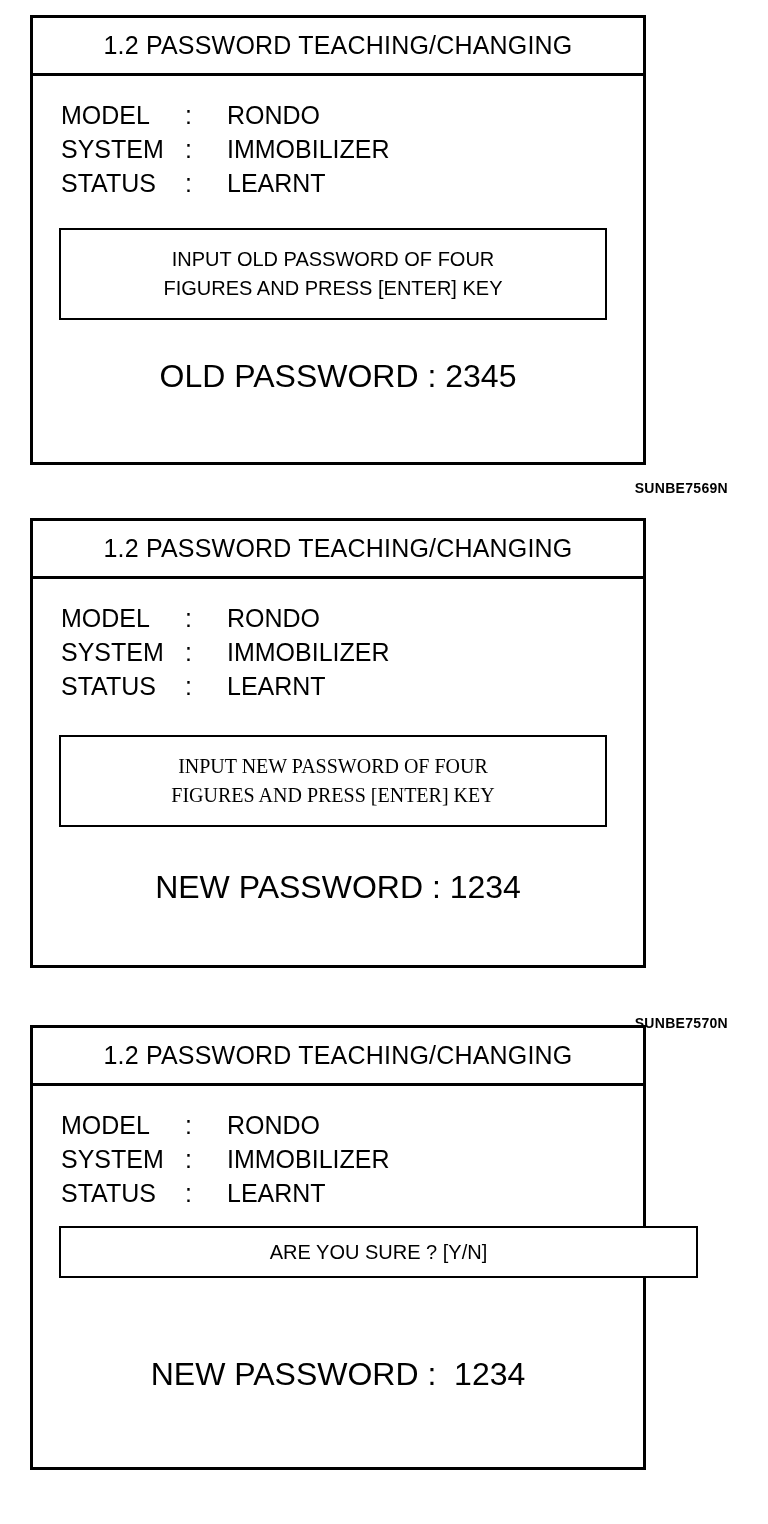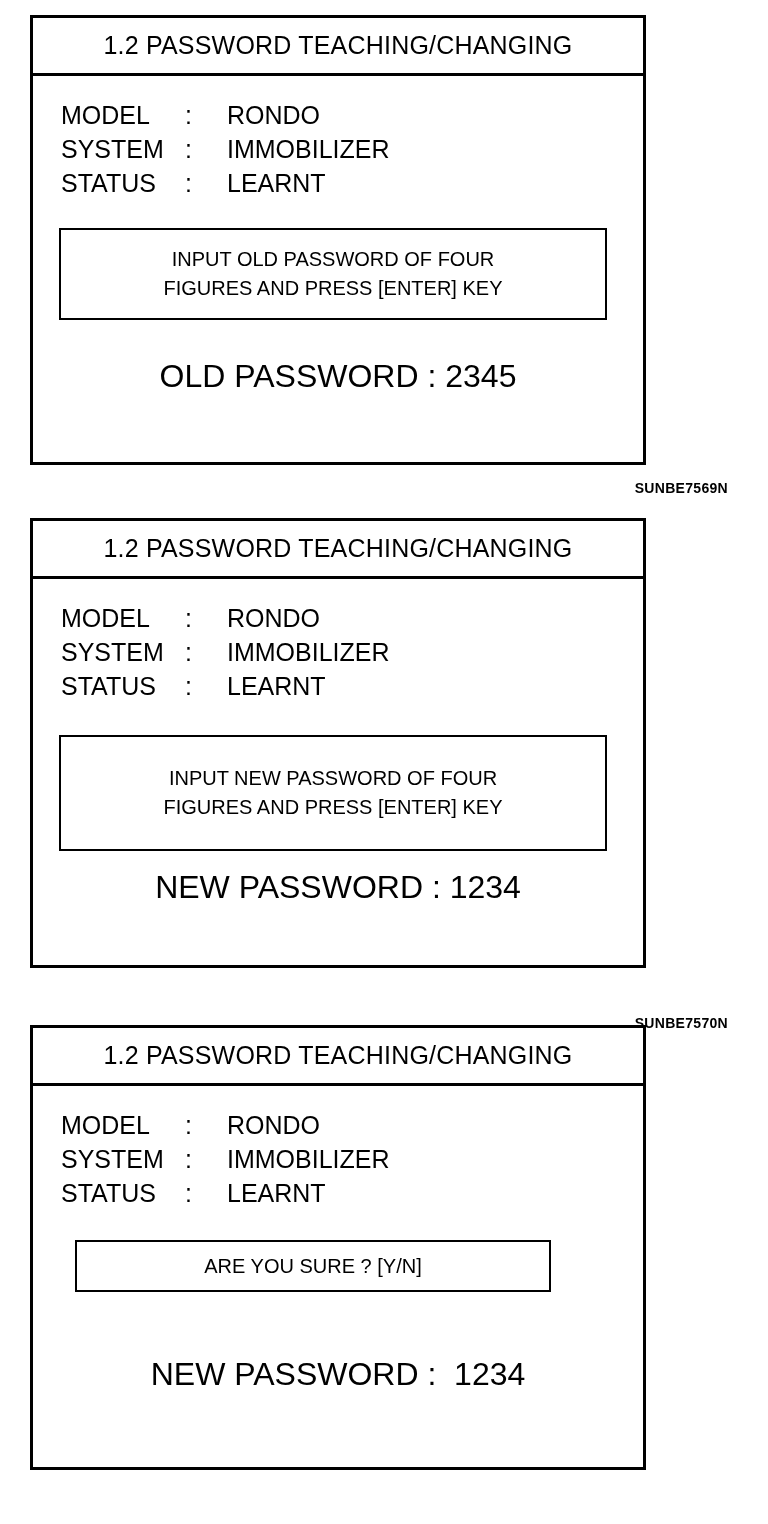--- a/index.html
+++ b/index.html
@@ -119,29 +119,29 @@
   #panel-1 .screen-title { height: 58px; }
   #panel-1 .info-block   { top: 22px; }
   #panel-1 .msg-box      { left: 26px; top: 152px; width: 548px; height: 92px; }
   #panel-1 .pw-line      { top: 282px; }
   #caption-1 { left: 420px; top: 480px; width: 308px; }
 
   
   #panel-2 { left: 30px;  top: 518px;  width: 616px; height: 450px; }
   #panel-2 .screen-title { height: 58px; }
   #panel-2 .info-block   { top: 22px; }
-  #panel-2 .msg-box      { left: 26px; top: 156px; width: 548px; height: 116px; }
+  #panel-2 .msg-box      { left: 26px; top: 156px; width: 548px; height: 92px; font-family: Liberation Serif, serif; }
   #panel-2 .pw-line      { top: 290px; }
   #caption-2 { left: 420px; top: 1015px; width: 308px; }
 
   
   #panel-3 { left: 30px;  top: 1025px; width: 616px; height: 445px; }
   #panel-3 .screen-title { height: 58px; }
   #panel-3 .info-block   { top: 22px; }
-  #panel-3 .msg-box      { left: 26px; top: 154px; width: 476px; height: 52px; margin-left: 16px; }
+  #panel-3 .msg-box      { left: 26px; top: 140px; width: 639px; height: 52px; }
   #panel-3 .pw-line      { top: 270px; }
   #caption-3 { left: 420px; top: 1556px; width: 308px; margin-top: 32px; }
 </style>
 </head>
 <body>
 
 <div class="page">
 
   <div class="screen" id="panel-1">
     <div class="screen-title">1.2  PASSWORD TEACHING/CHANGING</div>

